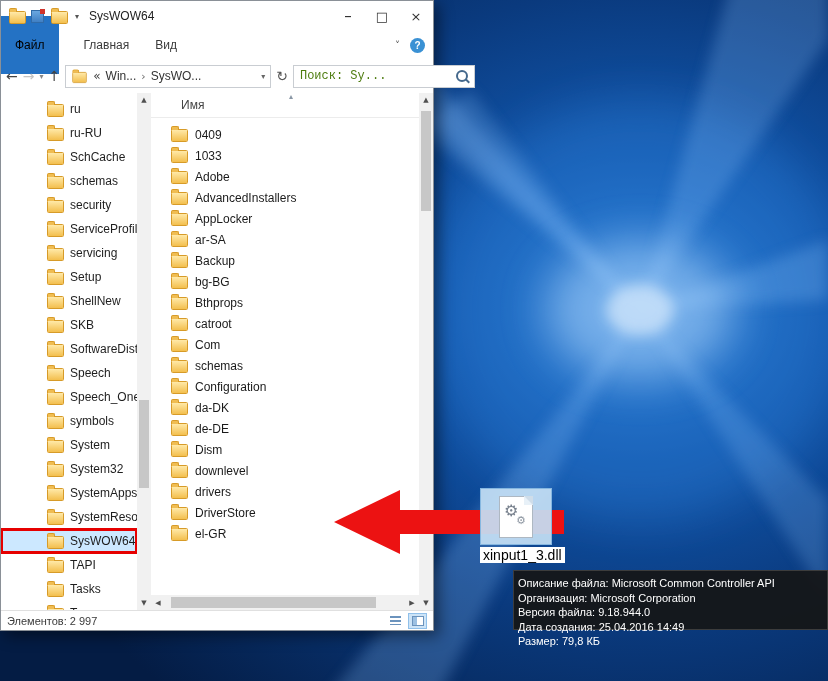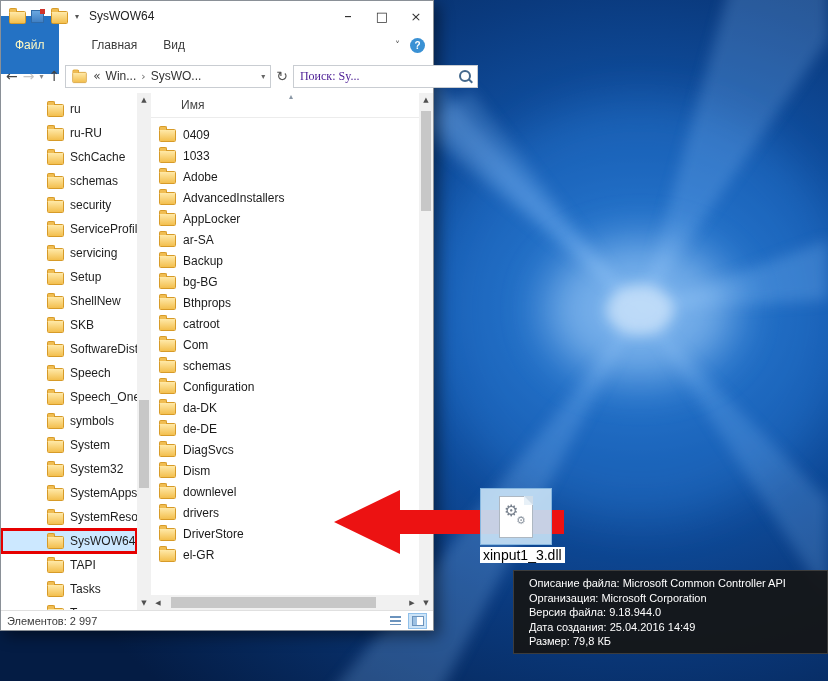--- a/index.html
+++ b/index.html
@@ -22,21 +22,21 @@
   .qat-sq{width:11px;height:11px;background:linear-gradient(#6aa7e0,#3f7fc4);border:1px solid #2f6aa8;position:relative;}
   .qat-sq::after{content:"";position:absolute;right:-2px;top:-2px;width:5px;height:5px;background:#d0342c;}
   .qat-drop{font-size:8px;color:#555;}
   .title-text{font-size:12px;color:#222;margin-left:10px;white-space:nowrap;}
   .caption{margin-left:auto;display:flex;height:100%;}
   .cap-btn{width:34px;height:100%;display:flex;align-items:center;justify-content:center;
            font-size:13px;color:#333;}
   .cap-btn.min{font-size:15px;}
 
   .ribbon{height:28px;display:flex;align-items:center;background:#fff;}
-  .file-tab{padding:22px 14px;background:#2472c4;color:#fef9c3;font-size:12px;margin-right:20px;}
+  .file-tab{padding:22px 14px;background:#2472c4;color:#000000;font-size:12px;margin-right:12px;}
   .tabs{display:flex;}
   .rtab{padding:6px 13px;font-size:12px;color:#3b3b3b;}
   .ribbon-right{margin-left:auto;display:flex;align-items:center;gap:10px;margin-right:8px;}
   .collapse{font-size:10px;color:#555;}
   .help{width:15px;height:15px;border-radius:50%;background:#3a91d4;color:#fff;font-size:10px;
         font-weight:bold;display:flex;align-items:center;justify-content:center;}
 
   .addressbar{height:34px;display:flex;align-items:center;padding:0 5px;gap:5px;
               border-bottom:1px solid #e3e3e3;background:#fff;}
   .nav-ic{font-size:14px;color:#444;width:18px;text-align:center;}
@@ -44,22 +44,22 @@
   .nav-drop{font-size:8px;color:#888;width:9px;}
   .addr-box{display:flex;align-items:center;height:23px;border:1px solid #c9cdd2;background:#fff;
             width:206px;padding:0 5px;gap:5px;font-size:12px;color:#333;box-sizing:border-box;flex:none;}
   .crumb{white-space:nowrap;}
   .crumb-sep{color:#666;font-size:11px;}
   .crumb-ovf{color:#444;}
   .addr-drop{margin-left:auto;font-size:8px;color:#666;}
   .refresh{font-size:14px;color:#555;width:16px;text-align:center;}
   .search-box{display:flex;align-items:center;height:23px;border:1px solid #c9cdd2;background:#fff;
               flex:1;padding:0 6px;box-sizing:border-box;gap:4px;}
-  .search-input{border:0;outline:0;flex:1;font-size:12px;color:#4c1d95;background:transparent;
-                font-family:Liberation Serif, serif;padding:0;min-width:0;}
+  .search-input{border:0;outline:0;flex:1;font-size:12px;color:#4d7c0f;background:transparent;
+                font-family:Liberation Mono, monospace;padding:0;min-width:0;}
   .mag{width:8px;height:8px;border:2px solid #44688c;border-radius:50%;position:relative;flex:none;}
   .mag::after{content:"";position:absolute;width:5px;height:2px;background:#44688c;
               transform:rotate(45deg);right:-4px;bottom:-2px;}
 
   .content{position:absolute;top:92px;bottom:20px;left:0;right:0;display:flex;background:#fff;}
 
   .tree{width:136px;overflow:hidden;padding-top:4px;box-sizing:border-box;}
   .tree-row{height:24px;display:flex;align-items:center;padding-left:46px;gap:6px;
             font-size:12px;color:#1e1e1e;white-space:nowrap;overflow:hidden;}
   .tree-row.selected{background:#cce8ff;outline:3px solid #e60000;outline-offset:-2px;}
@@ -76,21 +76,21 @@
   .vtrack{flex:1;position:relative;width:100%;}
   .vthumb{position:absolute;left:2px;right:2px;background:#c7c7c7;}
   .tree-thumb{top:60%;height:88px;}
   .list-thumb{top:4px;height:100px;}
 
   .list{flex:1;display:flex;flex-direction:column;min-width:0;}
   .list-header{height:24px;border-bottom:1px solid #ececec;display:flex;align-items:center;
                position:relative;color:#454545;font-size:12px;padding-left:30px;flex:none;}
   .sort-ind{position:absolute;left:138px;top:-1px;font-size:8px;color:#8a97a5;}
   .rows{flex:1;overflow:hidden;padding-top:6px;}
-  .file-row{height:21px;display:flex;align-items:center;padding-left:8px;gap:7px;
+  .file-row{height:21px;display:flex;align-items:center;padding-left:20px;gap:7px;
             font-size:12px;color:#1a1a1a;white-space:nowrap;}
 
   .hscroll{height:15px;background:#f1f1f1;display:flex;align-items:center;flex:none;}
   .sbtn-h{width:14px;text-align:center;font-size:7px;color:#505050;}
   .htrack{flex:1;position:relative;height:100%;}
   .hthumb{position:absolute;top:2px;bottom:2px;left:6px;width:205px;background:#c7c7c7;}
 
   .statusbar{position:absolute;left:0;right:0;bottom:0;height:20px;border-top:1px solid #e0e0e0;
              background:#fff;display:flex;align-items:center;font-size:11px;color:#3a3a3a;
              padding:0 6px;box-sizing:border-box;}
@@ -108,23 +108,23 @@
   .desk-icon{position:absolute;left:480px;top:488px;width:74px;z-index:5;text-align:center;}
   .icon-select{width:72px;height:57px;background:rgba(196,223,244,0.93);border:1px solid #86b7e0;
                display:flex;align-items:center;justify-content:center;box-sizing:border-box;}
   .page-icon{position:relative;width:34px;height:42px;background:#fff;border:1px solid #aeb8c2;box-sizing:border-box;}
   .page-icon::before{content:"";position:absolute;right:-1px;top:-1px;border-style:solid;
                border-width:0 9px 9px 0;border-color:#e8f1f8 #cfdde9;}
   .gear1{position:absolute;left:4px;top:6px;font-size:16px;color:#79828e;line-height:1;}
   .gear2{position:absolute;left:16px;top:18px;font-size:11px;color:#8d96a1;line-height:1;}
   .file-label{display:inline-block;background:#fff;color:#000;font-size:14px;padding:0 3px;margin-top:2px;}
 
-  .tooltip{position:absolute;left:513px;top:570px;width:315px;height:84px;z-index:6;
+  .tooltip{position:absolute;left:513px;top:570px;width:315px;height:60px;z-index:6;
            background:rgba(22,22,22,0.93);border:1px solid #3c3c3c;color:#fff;
-           font-size:11px;line-height:14.6px;padding:5px 15px;box-sizing:border-box;white-space:nowrap;}
+           font-size:11px;line-height:14.6px;padding:5px 4px;box-sizing:border-box;white-space:nowrap;}
 </style>
 </head>
 <body>
 
 <div class="stage">
 
   <div class="desktop">
     <svg class="wallpaper" width="828" height="681" viewBox="0 0 828 681">
       <defs>
         <radialGradient id="bg" cx="77%" cy="45%" r="80%">
@@ -406,24 +406,20 @@
             <div class="file-row">
               <span class="folder-icon"></span>
               <span>da-DK</span>
             </div>
 
             <div class="file-row">
               <span class="folder-icon"></span>
               <span>de-DE</span>
             </div>
 
-            <div class="file-row">
-              <span class="folder-icon"></span>
-              <span>DiagSvcs</span>
-            </div>
 
             <div class="file-row">
               <span class="folder-icon"></span>
               <span>Dism</span>
             </div>
 
             <div class="file-row">
               <span class="folder-icon"></span>
               <span>downlevel</span>
             </div>

